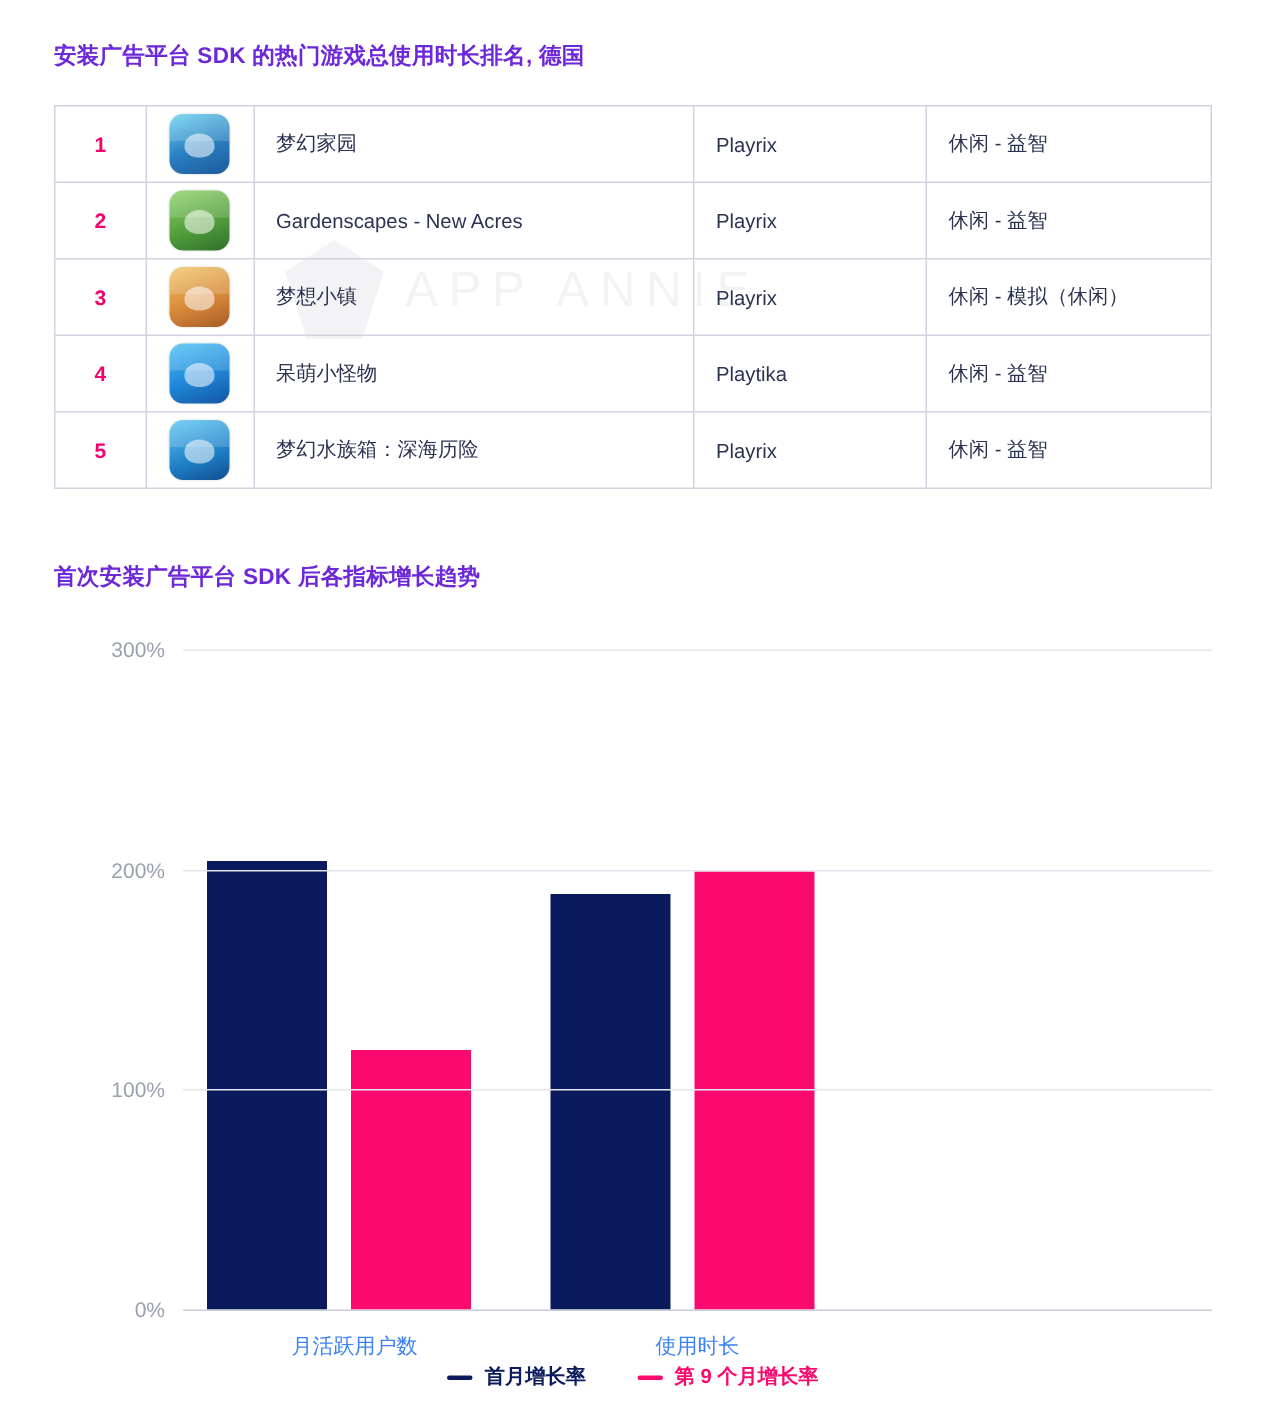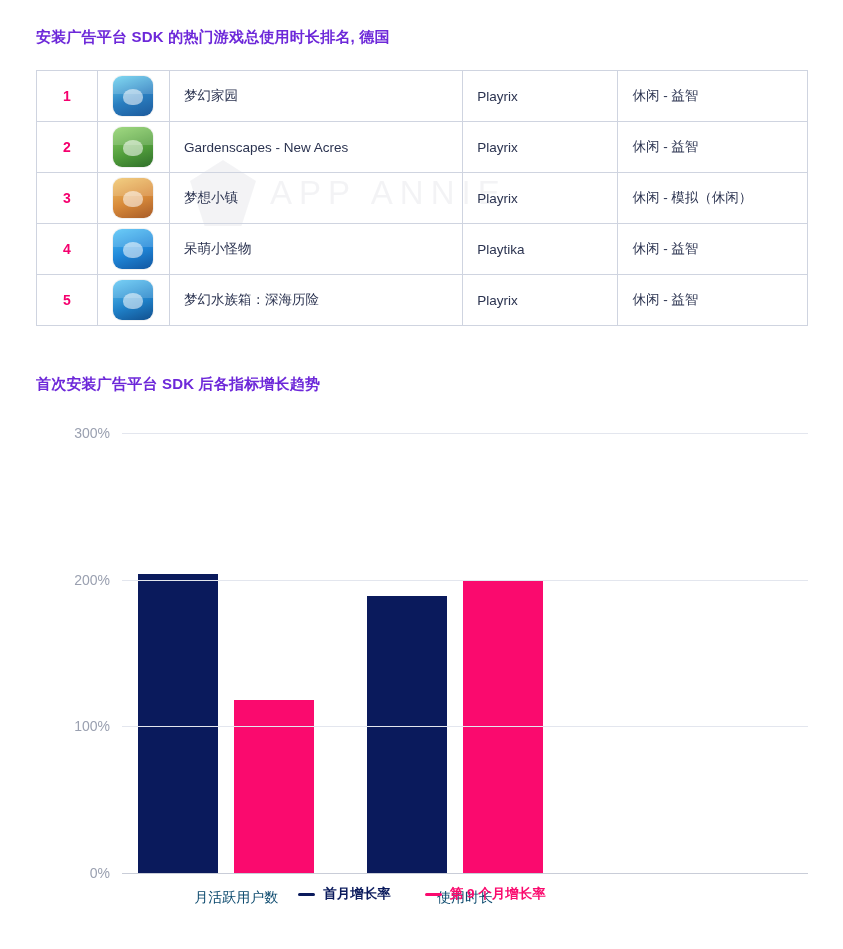--- a/index.html
+++ b/index.html
@@ -139,35 +139,35 @@
   }
   .bar.first { left: 16px; background: #0a1a5c; }
   .bar.third { left: 112px; background: #fa0a6e; }
   .xlabel {
     position: absolute;
     top: 100%;
     margin-top: 16px;
     width: 100%;
     text-align: center;
     font-size: 14px;
-    color: #0c4a6e;
+    color: #3b82f6;
   }
 
   .legend {
     position: absolute;
     left: 0; right: 0;
     top: 470px;
     display: flex;
     justify-content: center;
     align-items: center;
     gap: 34px;
     font-size: 13.5px;
     font-weight: bold;
   }
-  .legend-item { display: flex; align-items: center; gap: 8px; }
+  .legend-item { display: flex; align-items: center; gap: 8px; margin-top: 24px; }
   .swatch { display: inline-block; width: 17px; height: 3px; border-radius: 2px; }
   .lg-navy { color: #0a1a5c; }
   .lg-pink { color: #fa0a6e; }
   .sw-navy { background: #0a1a5c; }
   .sw-pink { background: #fa0a6e; }
 
   
   .watermark {
     position: absolute;
     pointer-events: none;

